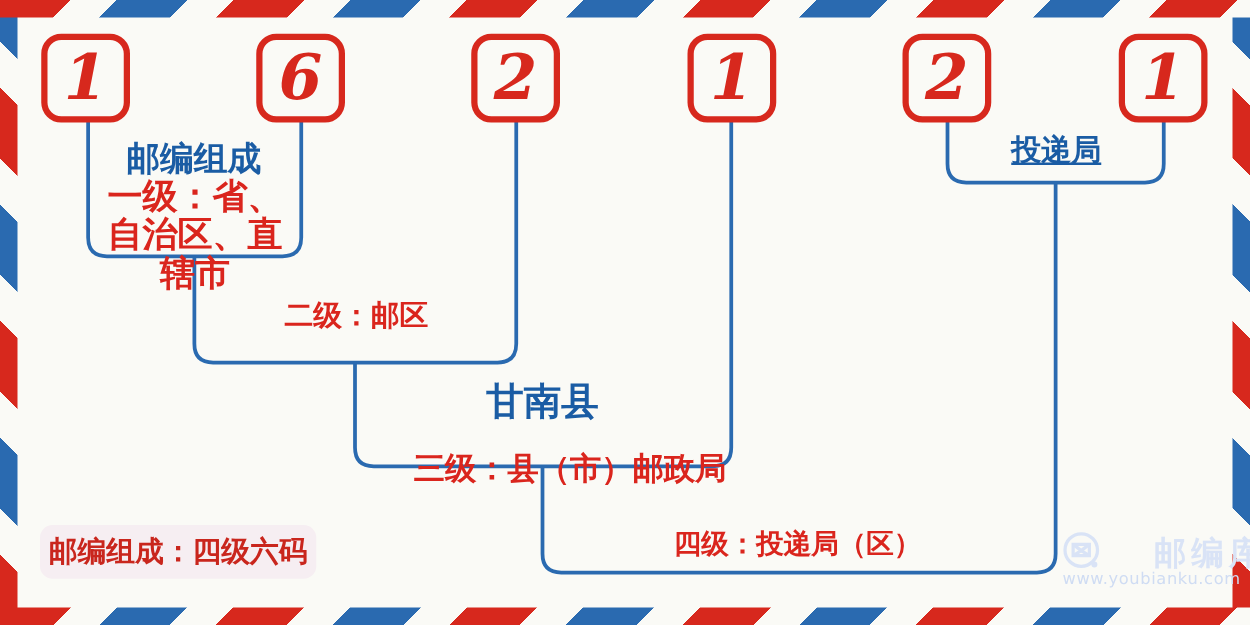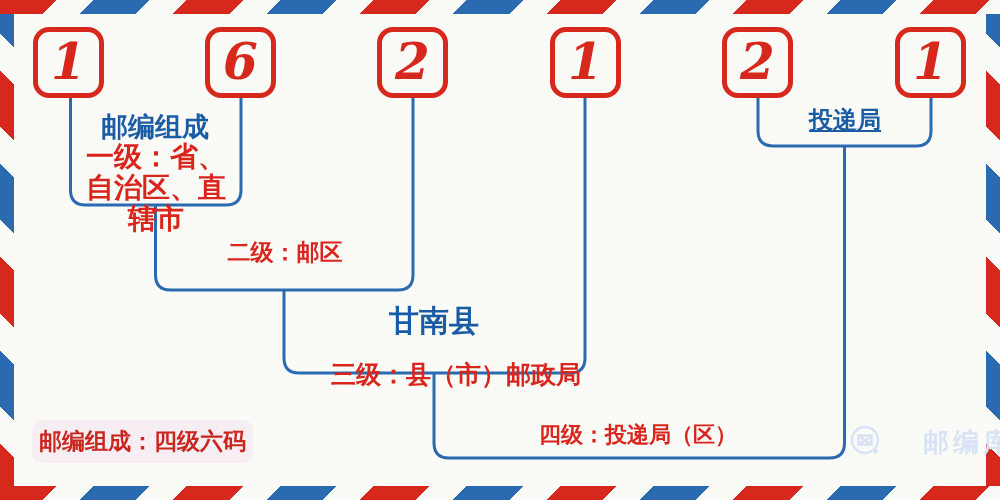--- a/index.html
+++ b/index.html
@@ -148,15 +148,16 @@
 
   <div class="watermark">
     <svg class="wm-icon" width="36" height="36" viewBox="0 0 36 36">
       <circle cx="17" cy="16" r="13"></circle>
       <path d="M 10.5 11.5 H 23.5 V 20.5 H 10.5 Z"></path>
       <path d="M 10.5 11.5 L 17 16.5 L 23.5 11.5"></path>
       <path d="M 10.5 20.5 L 17 16.5 L 23.5 20.5"></path>
       <circle class="dot" cx="27.5" cy="27.5" r="2.4"></circle>
     </svg>
     <div class="wm-brand">邮编库</div>
+    <div class="wm-url">www.youbianku.com</div>
   </div>
 
 </div>
 
 </body></html>

